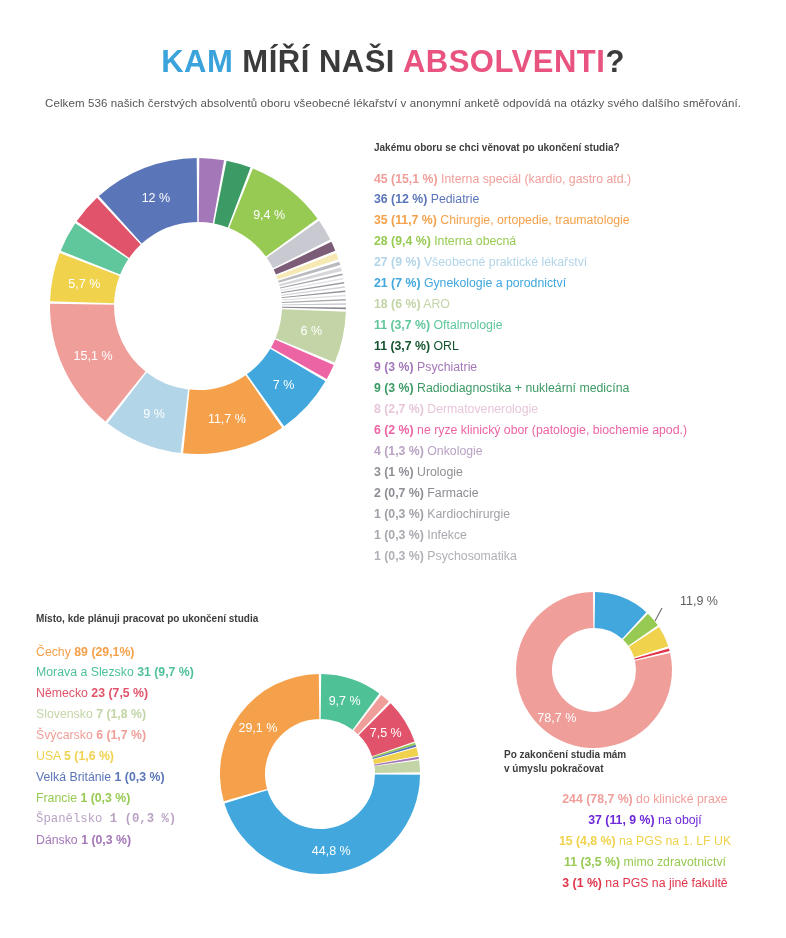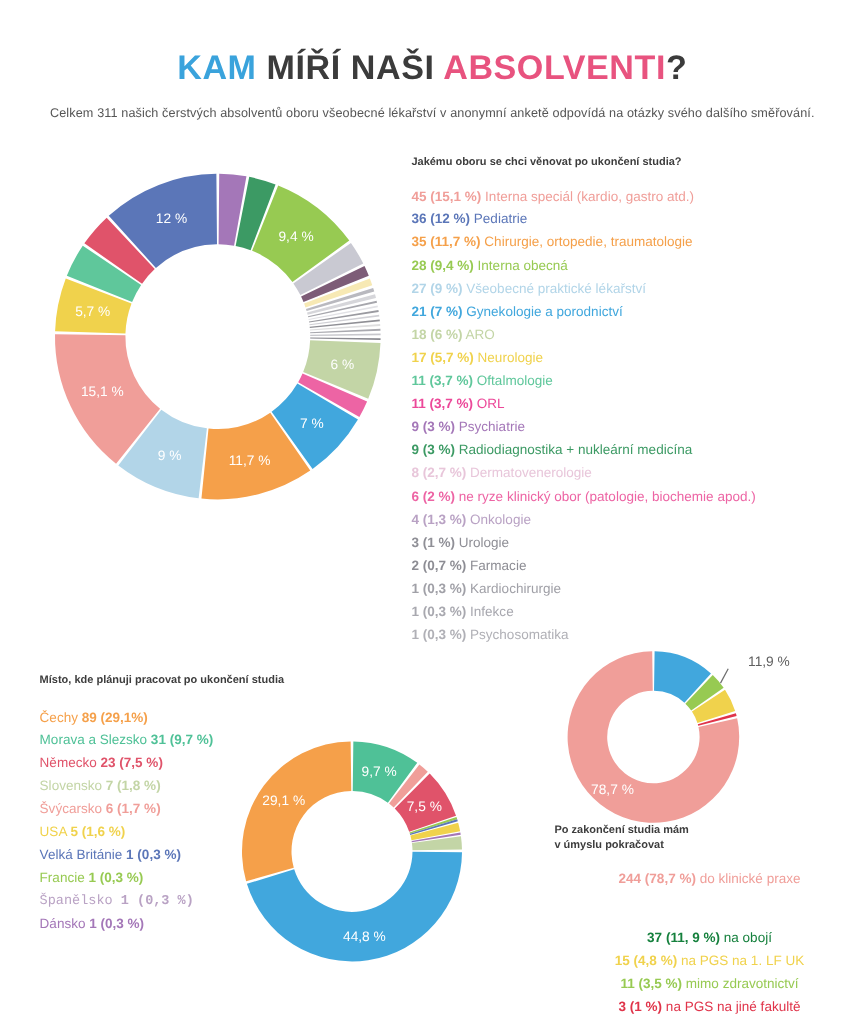--- a/index.html
+++ b/index.html
@@ -58,21 +58,21 @@
   svg { overflow:visible; display:block; }
   .slice-label { font-family:"Liberation Sans", sans-serif; font-size:12.5px; }
 </style>
 </head>
 <body>
 
 <div id="header">
   <div id="main-title">
     <span class="w1">KAM </span><span class="w2">MÍŘÍ NAŠI </span><span class="w3">ABSOLVENTI</span><span class="w4">?</span>
   </div>
-  <div id="subtitle">Celkem 311 našich čerstvých absolventů oboru všeobecné lékařství v anonymní anketě odpovídá na otázky svého dalšího směřování.</div>
+  <div id="subtitle">Celkem 536 našich čerstvých absolventů oboru všeobecné lékařství v anonymní anketě odpovídá na otázky svého dalšího směřování.</div>
 </div>
 
 <div id="block1-chart">
   <svg id="svg1" width="330" height="310" viewBox="0 0 330 310">
       <path d="M166.29152725375934,3.0056353865026324A148,148 0 0 1 191.04811107048303,5.310275209060194L179.78406304000387,68.31123728081795A84,84 0 0 0 165.7330289818634,67.0031984626096Z" fill="#a477b8"></path>
       <path d="M193.58678010778758,5.787066681135457A148,148 0 0 1 217.4925629751685,12.621783389516224L194.79307628320376,72.46101219404974A84,84 0 0 0 181.2249292503659,68.58184865686067Z" fill="#3c9a64"></path>
       <path d="M219.89960098192654,13.558980606133275A148,148 0 0 1 284.5313176815891,63.72879000894379L232.84209922468568,101.46769162669783A84,84 0 0 0 196.1592329897421,72.99293493861617Z" fill="#97ca52"></path>
       <text x="236.12935557656704" y="63.86695587692017" text-anchor="middle" class="slice-label" fill="#ffffff">9,4 %</text>
       <path d="M286.03620510998064,65.82819097509618A148,148 0 0 1 297.243799675407,84.55018850733414L240.0572917076634,113.28524212578424A84,84 0 0 0 233.69622452188094,102.65924352640593Z" fill="#c9c9d2"></path>
       <path d="M298.3833674220301,86.86828167622727A148,148 0 0 1 302.2704942044869,95.67539949664416L242.91028049443852,119.5995510656629A84,84 0 0 0 240.70407340169277,114.60091662704791Z" fill="#7d5c77"></path>
@@ -111,23 +111,22 @@
 <div id="block1-text">
   <div class="section-title">Jakému oboru se chci věnovat po ukončení studia?</div>
   <div class="legend" id="legend1">
       <div class="legend-item" style="color: rgb(240, 158, 153);"><span class="num">45 (15,1 %)</span> Interna speciál (kardio, gastro atd.)</div>
       <div class="legend-item" style="color: rgb(91, 118, 184);"><span class="num">36 (12 %)</span> Pediatrie</div>
       <div class="legend-item" style="color: rgb(245, 160, 74);"><span class="num">35 (11,7 %)</span> Chirurgie, ortopedie, traumatologie</div>
       <div class="legend-item" style="color: rgb(151, 202, 82);"><span class="num">28 (9,4 %)</span> Interna obecná</div>
       <div class="legend-item" style="color: rgb(178, 213, 232);"><span class="num">27 (9 %)</span> Všeobecné praktické lékařství</div>
       <div class="legend-item" style="color: rgb(65, 167, 221);"><span class="num">21 (7 %)</span> Gynekologie a porodnictví</div>
       <div class="legend-item" style="color: rgb(195, 213, 166);"><span class="num">18 (6 %)</span> ARO</div>
-      <div class="legend-item" style="color: rgb(240, 210, 76);"><span class="num">17 (5,7 %)</span> Neurologie</div>
       <div class="legend-item" style="color: rgb(95, 199, 155);"><span class="num">11 (3,7 %)</span> Oftalmologie</div>
-      <div class="legend-item" style="color: #ec4899;"><span class="num">11 (3,7 %)</span> ORL</div>
+      <div class="legend-item" style="color: #14532d;"><span class="num">11 (3,7 %)</span> ORL</div>
       <div class="legend-item" style="color: rgb(164, 119, 184);"><span class="num">9 (3 %)</span> Psychiatrie</div>
       <div class="legend-item" style="color: rgb(60, 154, 100);"><span class="num">9 (3 %)</span> Radiodiagnostika + nukleární medicína</div>
       <div class="legend-item" style="color: rgb(232, 198, 218);"><span class="num">8 (2,7 %)</span> Dermatovenerologie</div>
       <div class="legend-item" style="color: rgb(237, 100, 164);"><span class="num">6 (2 %)</span> ne ryze klinický obor (patologie, biochemie apod.)</div>
       <div class="legend-item" style="color: rgb(185, 162, 196);"><span class="num">4 (1,3 %)</span> Onkologie</div>
       <div class="legend-item" style="color: rgb(143, 143, 150);"><span class="num">3 (1 %)</span> Urologie</div>
       <div class="legend-item" style="color: rgb(141, 141, 148);"><span class="num">2 (0,7 %)</span> Farmacie</div>
       <div class="legend-item" style="color: rgb(160, 160, 167);"><span class="num">1 (0,3 %)</span> Kardiochirurgie</div>
       <div class="legend-item" style="color: rgb(168, 168, 175);"><span class="num">1 (0,3 %)</span> Infekce</div>
       <div class="legend-item" style="color: rgb(176, 176, 182);"><span class="num">1 (0,3 %)</span> Psychosomatika</div>
@@ -182,18 +181,18 @@
 </div>
 <div id="block3-chart-label">11,9 %</div>
 
 <div id="block3-text">
   <div class="section-title">
     <span>Po zakončení studia mám</span><br>
     <span>v úmyslu pokračovat</span>
   </div>
   <div class="legend" id="legend3">
       <div class="legend-item" style="color: rgb(240, 158, 153);"><span class="num">244 (78,7 %)</span> do klinické praxe</div>
-      <div class="legend-item" style="color: #15803d; margin-top: 32px;"><span class="num">37 (11, 9 %)</span> na obojí</div>
+      <div class="legend-item" style="color: #6d28d9;"><span class="num">37 (11, 9 %)</span> na obojí</div>
       <div class="legend-item" style="color: rgb(240, 210, 76);"><span class="num">15 (4,8  %)</span> na PGS na 1. LF UK</div>
       <div class="legend-item" style="color: rgb(151, 202, 82);"><span class="num">11 (3,5 %)</span> mimo zdravotnictví</div>
       <div class="legend-item" style="color: rgb(224, 52, 74);"><span class="num">3 (1 %)</span> na PGS na jiné fakultě</div>
     </div>
 </div>
 
 </body></html>

